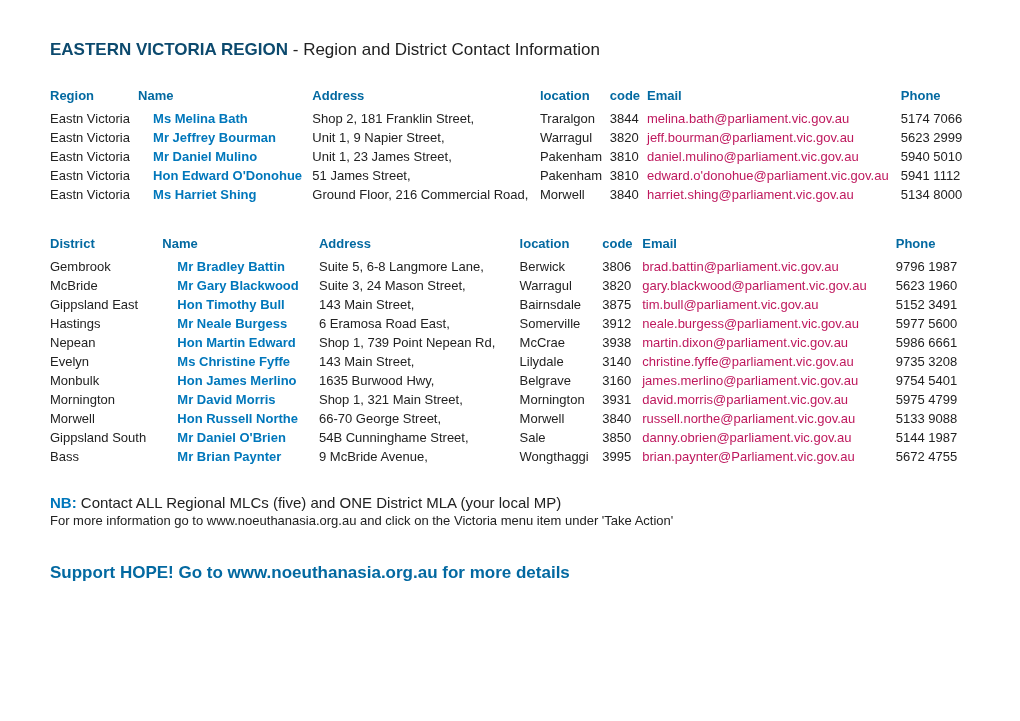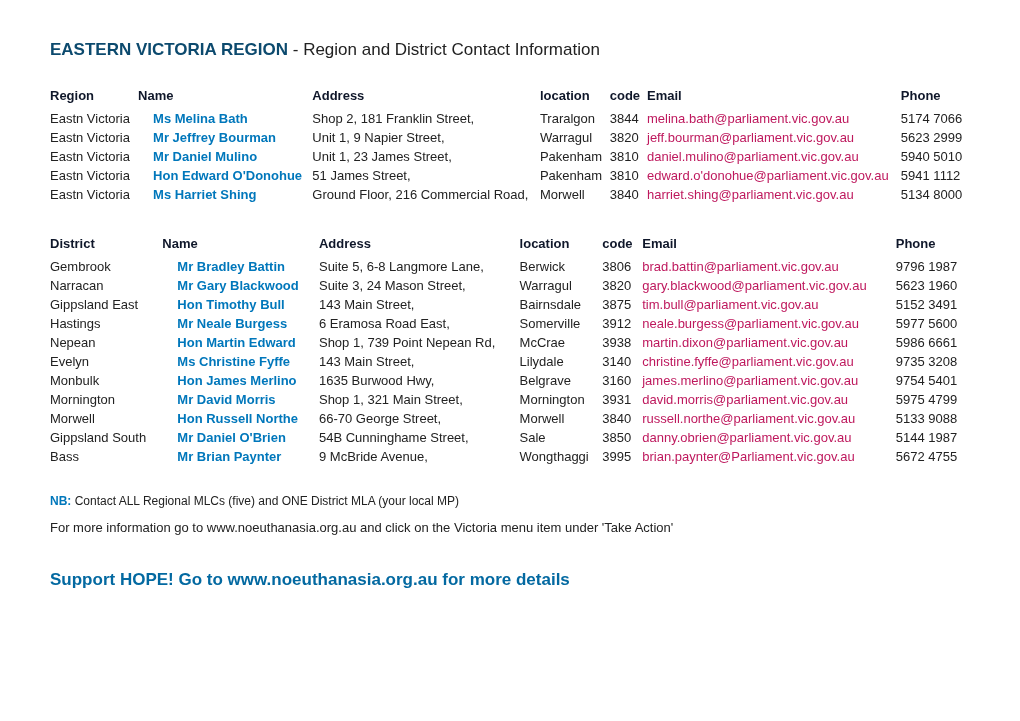--- a/index.html
+++ b/index.html
@@ -25,21 +25,21 @@
     table {
       border-collapse: collapse;
       width: 100%;
       margin-bottom: 28px;
     }
     th {
       font-weight: bold;
       font-size: 13px;
       text-align: left;
       padding: 4px 6px 6px 0;
-      color: #0f172a;
+      color: #0369a1;
     }
     td {
       padding: 2px 6px 2px 0;
       font-size: 13px;
       color: #222;
       vertical-align: top;
     }
     td.name a, td.name span {
       color: #0077bb;
       font-weight: bold;
@@ -47,22 +47,22 @@
       margin-left: 15px;
     }
     td.email a {
       color: #be185d;
       text-decoration: none;
     }
     td.phone {
       white-space: nowrap;
     }
     .note {
-      margin-bottom: 12px;
-      font-size: 12px;
+      margin-bottom: 2px;
+      font-size: 15px;
     }
     .note span.nb {
       font-weight: bold;
       color: #0077bb;
     }
     .more-info {
       font-size: 13px;
       margin-bottom: 20px;
     }
     .support {
@@ -160,21 +160,21 @@
   <tr>
       <td>Gembrook</td>
       <td class="name"><span>Mr Bradley Battin</span></td>
       <td>Suite 5, 6-8 Langmore Lane,</td>
       <td>Berwick</td>
       <td>3806</td>
       <td class="email"><a href="mailto:brad.battin@parliament.vic.gov.au">brad.battin@parliament.vic.gov.au</a></td>
       <td class="phone">9796 1987</td>
     </tr>
       <tr>
-      <td>Narracan</td>
+      <td>McBride</td>
       <td class="name"><span>Mr Gary Blackwood</span></td>
       <td>Suite 3, 24 Mason Street,</td>
       <td>Warragul</td>
       <td>3820</td>
       <td class="email"><a href="mailto:gary.blackwood@parliament.vic.gov.au">gary.blackwood@parliament.vic.gov.au</a></td>
       <td class="phone">5623 1960</td>
     </tr>
       <tr>
       <td>Gippsland East</td>
       <td class="name"><span>Hon Timothy Bull</span></td>

